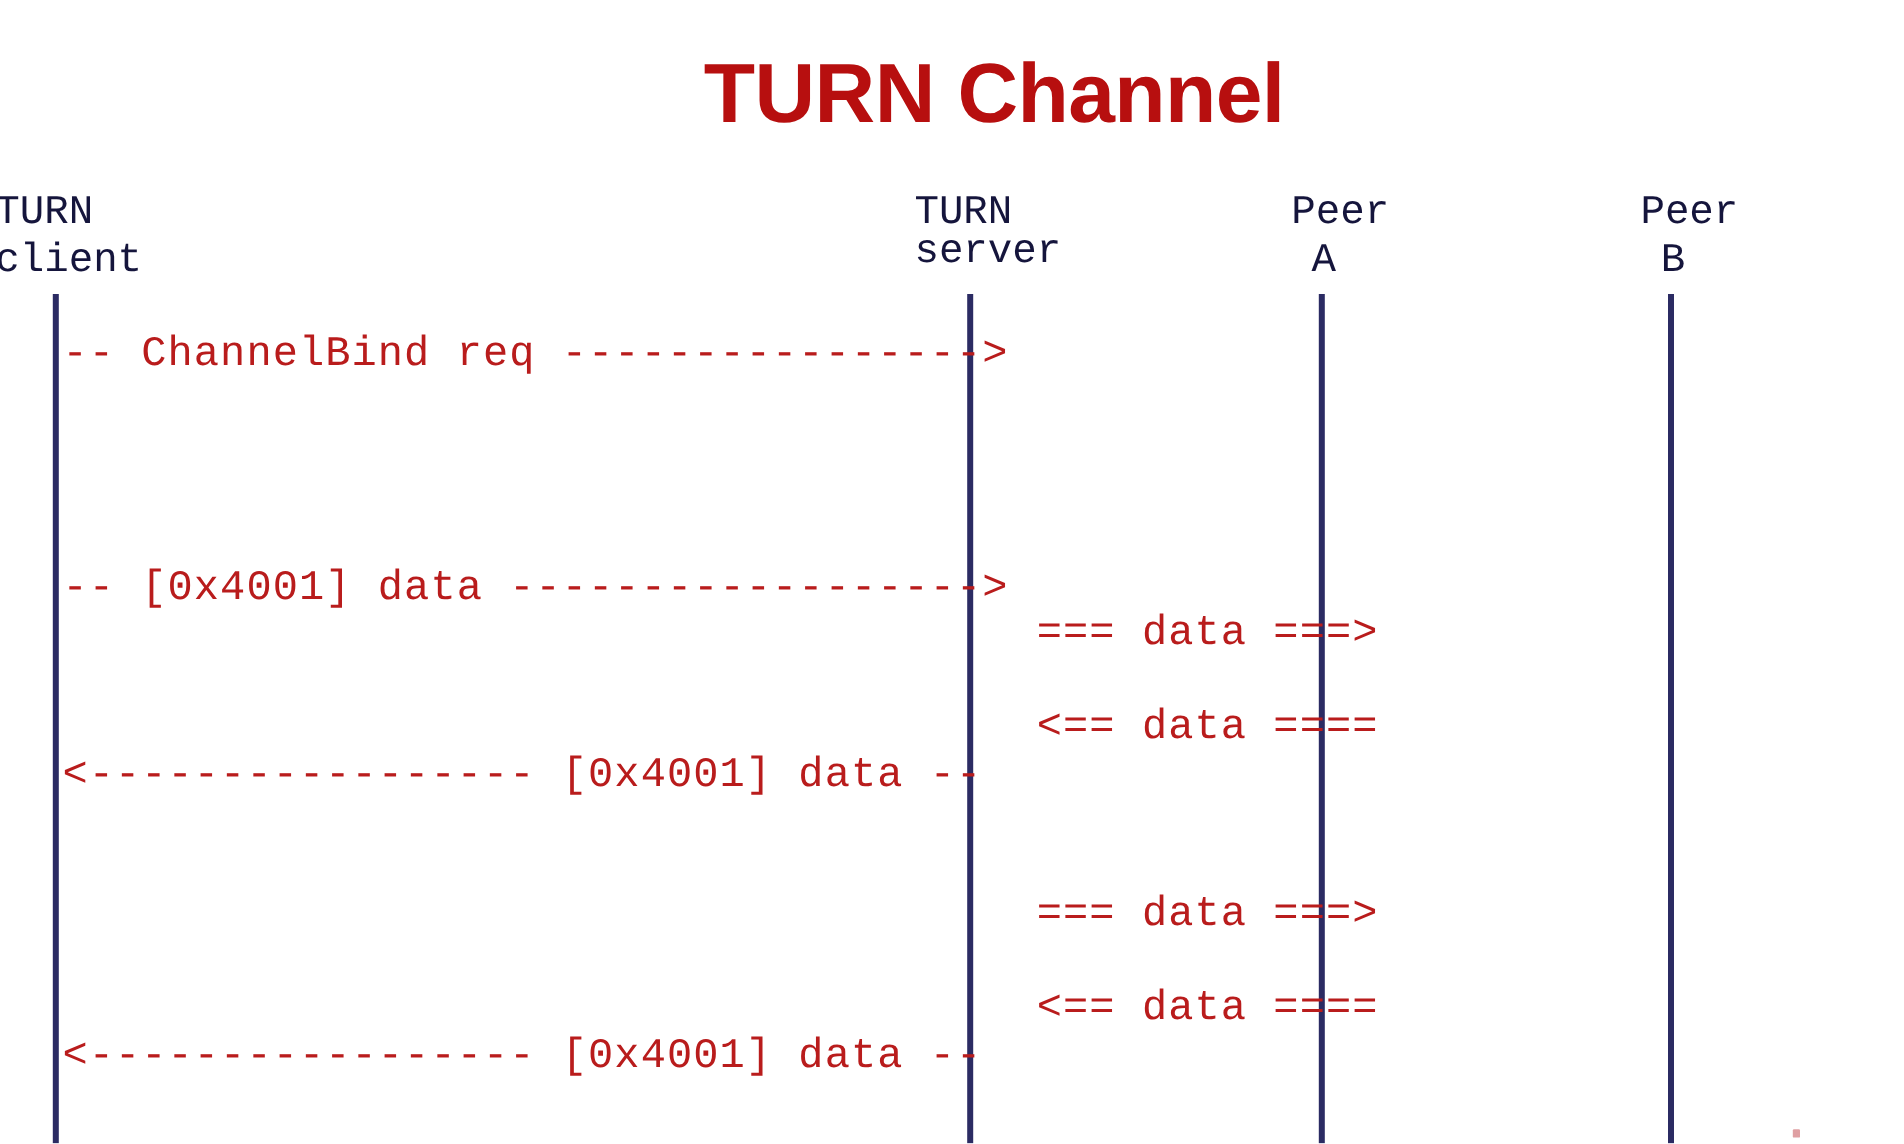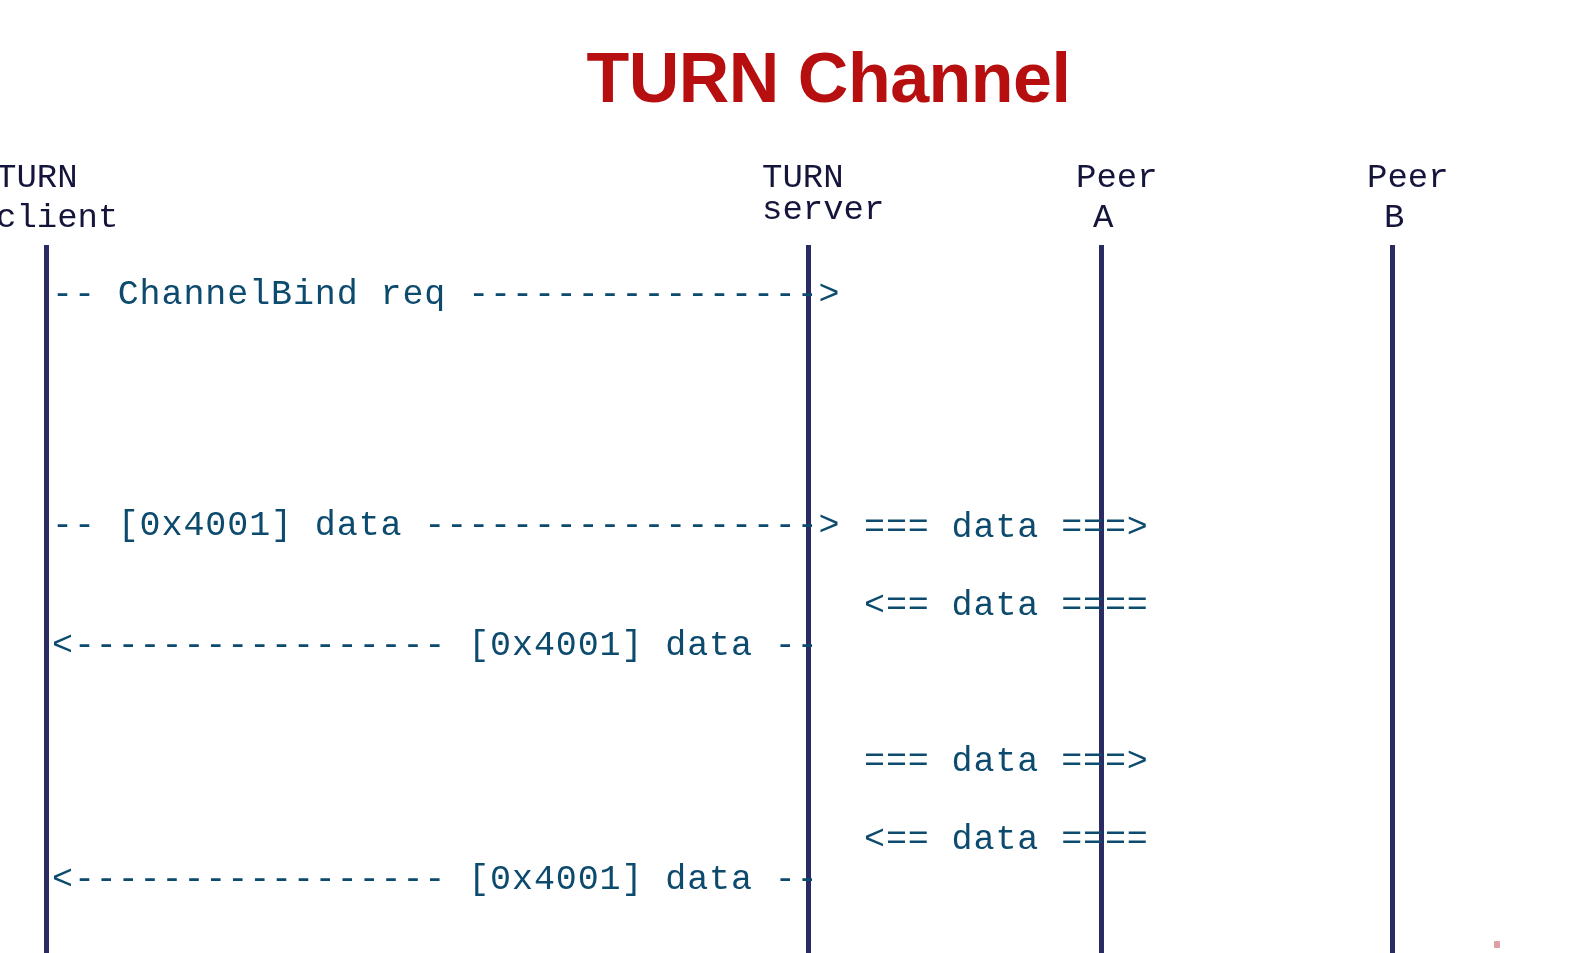--- a/index.html
+++ b/index.html
@@ -63,21 +63,21 @@
     white-space: pre;
     letter-spacing: 0px;
   }
 
   
   .msg {
     position: absolute;
     font-family: "Liberation Mono", monospace;
     font-size: 35px;
     line-height: 40px;
-    color: #0c4a6e;
+    color: #b91c1c;
     white-space: pre;
     letter-spacing: 0.9px;
   }
   .msg.client-col { left: 52px; }
   .msg.server-col { left: 864px; }
 
   
   #artifact {
     position: absolute;
     left: 1494px;
@@ -109,21 +109,21 @@
 
     <div class="col-head" style="left:1367px; top:8px;">Peer</div>
     <div class="col-head" style="left:1384px; top:48px;">B</div>
 
     <div class="lifeline" style="left:44px;   top:95px;  height:708px;"></div>
     <div class="lifeline" style="left:806px;  top:95px;  height:708px;"></div>
     <div class="lifeline" style="left:1099px; top:95px;  height:708px;"></div>
     <div class="lifeline" style="left:1390px; top:95px;  height:708px;"></div>
 
     <div class="msg client-col" style="top:125px;">-- ChannelBind req ----------------&gt;</div>
-    <div class="msg client-col" style="top:320px;margin-top:36px;">-- [0x4001] data ------------------&gt;</div>
+    <div class="msg client-col" style="top:320px;">-- [0x4001] data ------------------&gt;</div>
     <div class="msg client-col" style="top:476px;">&lt;----------------- [0x4001] data --</div>
     <div class="msg client-col" style="top:710px;">&lt;----------------- [0x4001] data --</div>
 
     <div class="msg server-col" style="top:358px;">=== data ===&gt;</div>
     <div class="msg server-col" style="top:436px;">&lt;== data ====</div>
     <div class="msg server-col" style="top:592px;">=== data ===&gt;</div>
     <div class="msg server-col" style="top:670px;">&lt;== data ====</div>
 
   </div>
 

